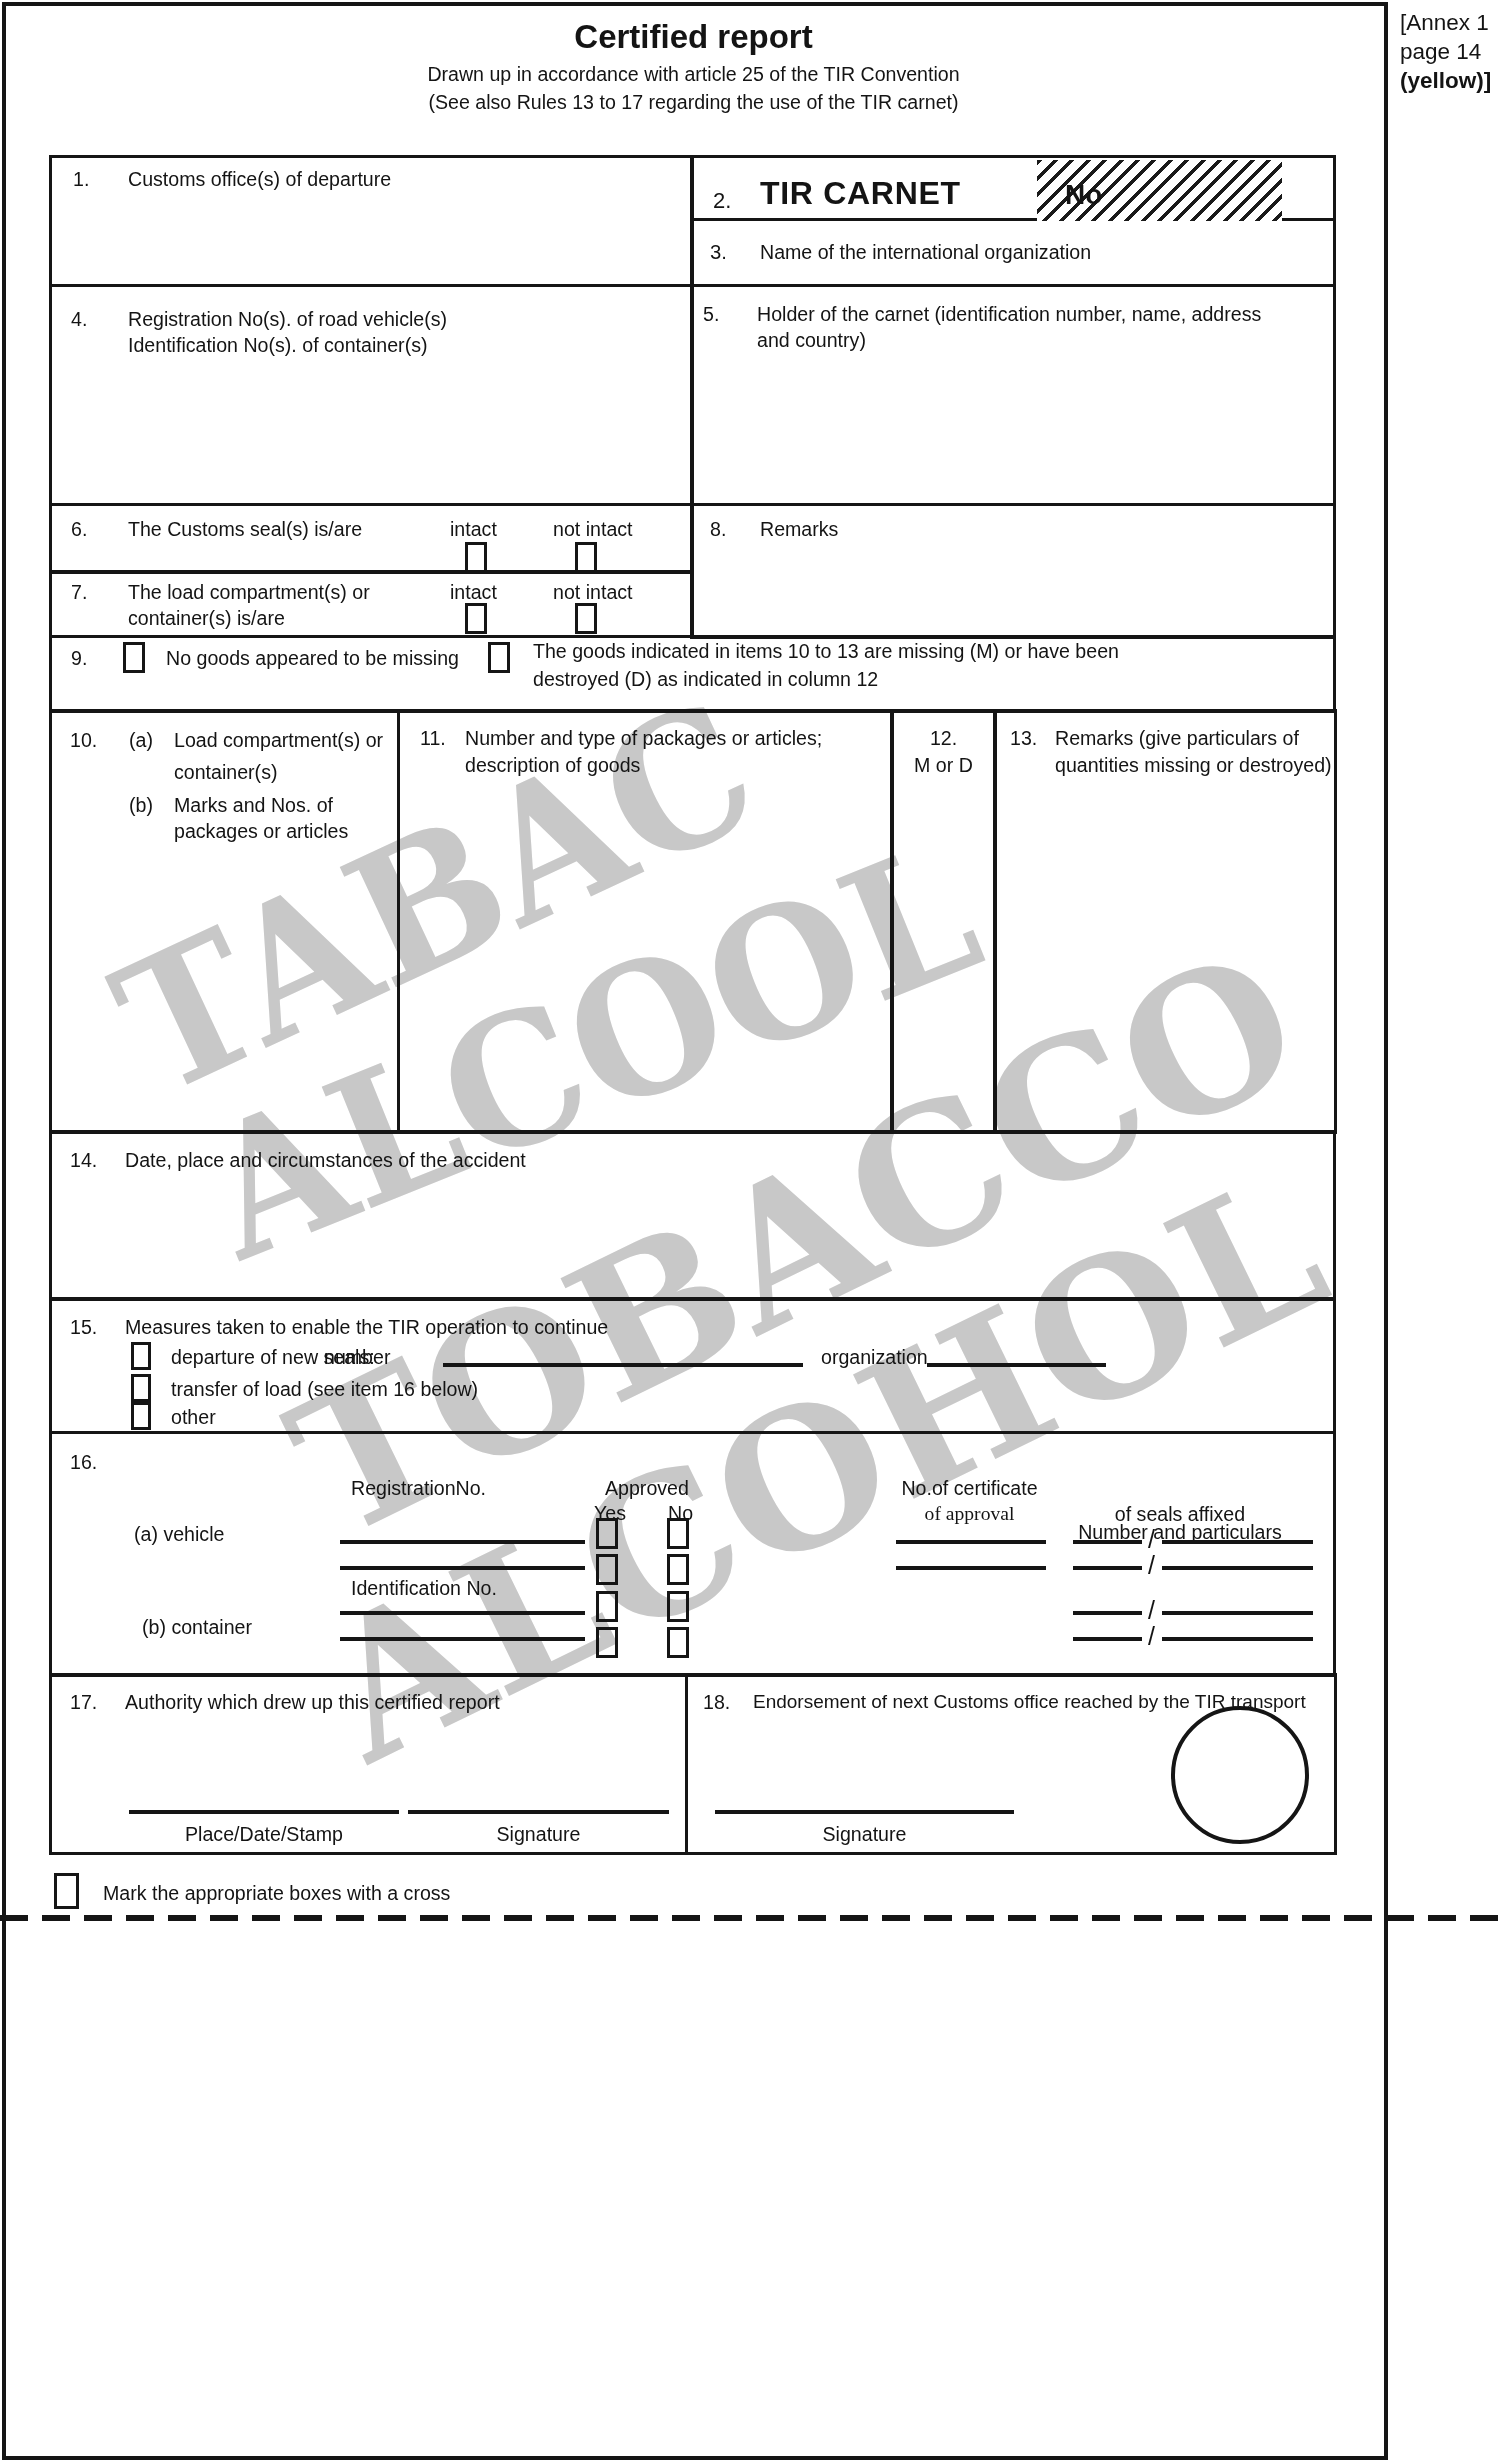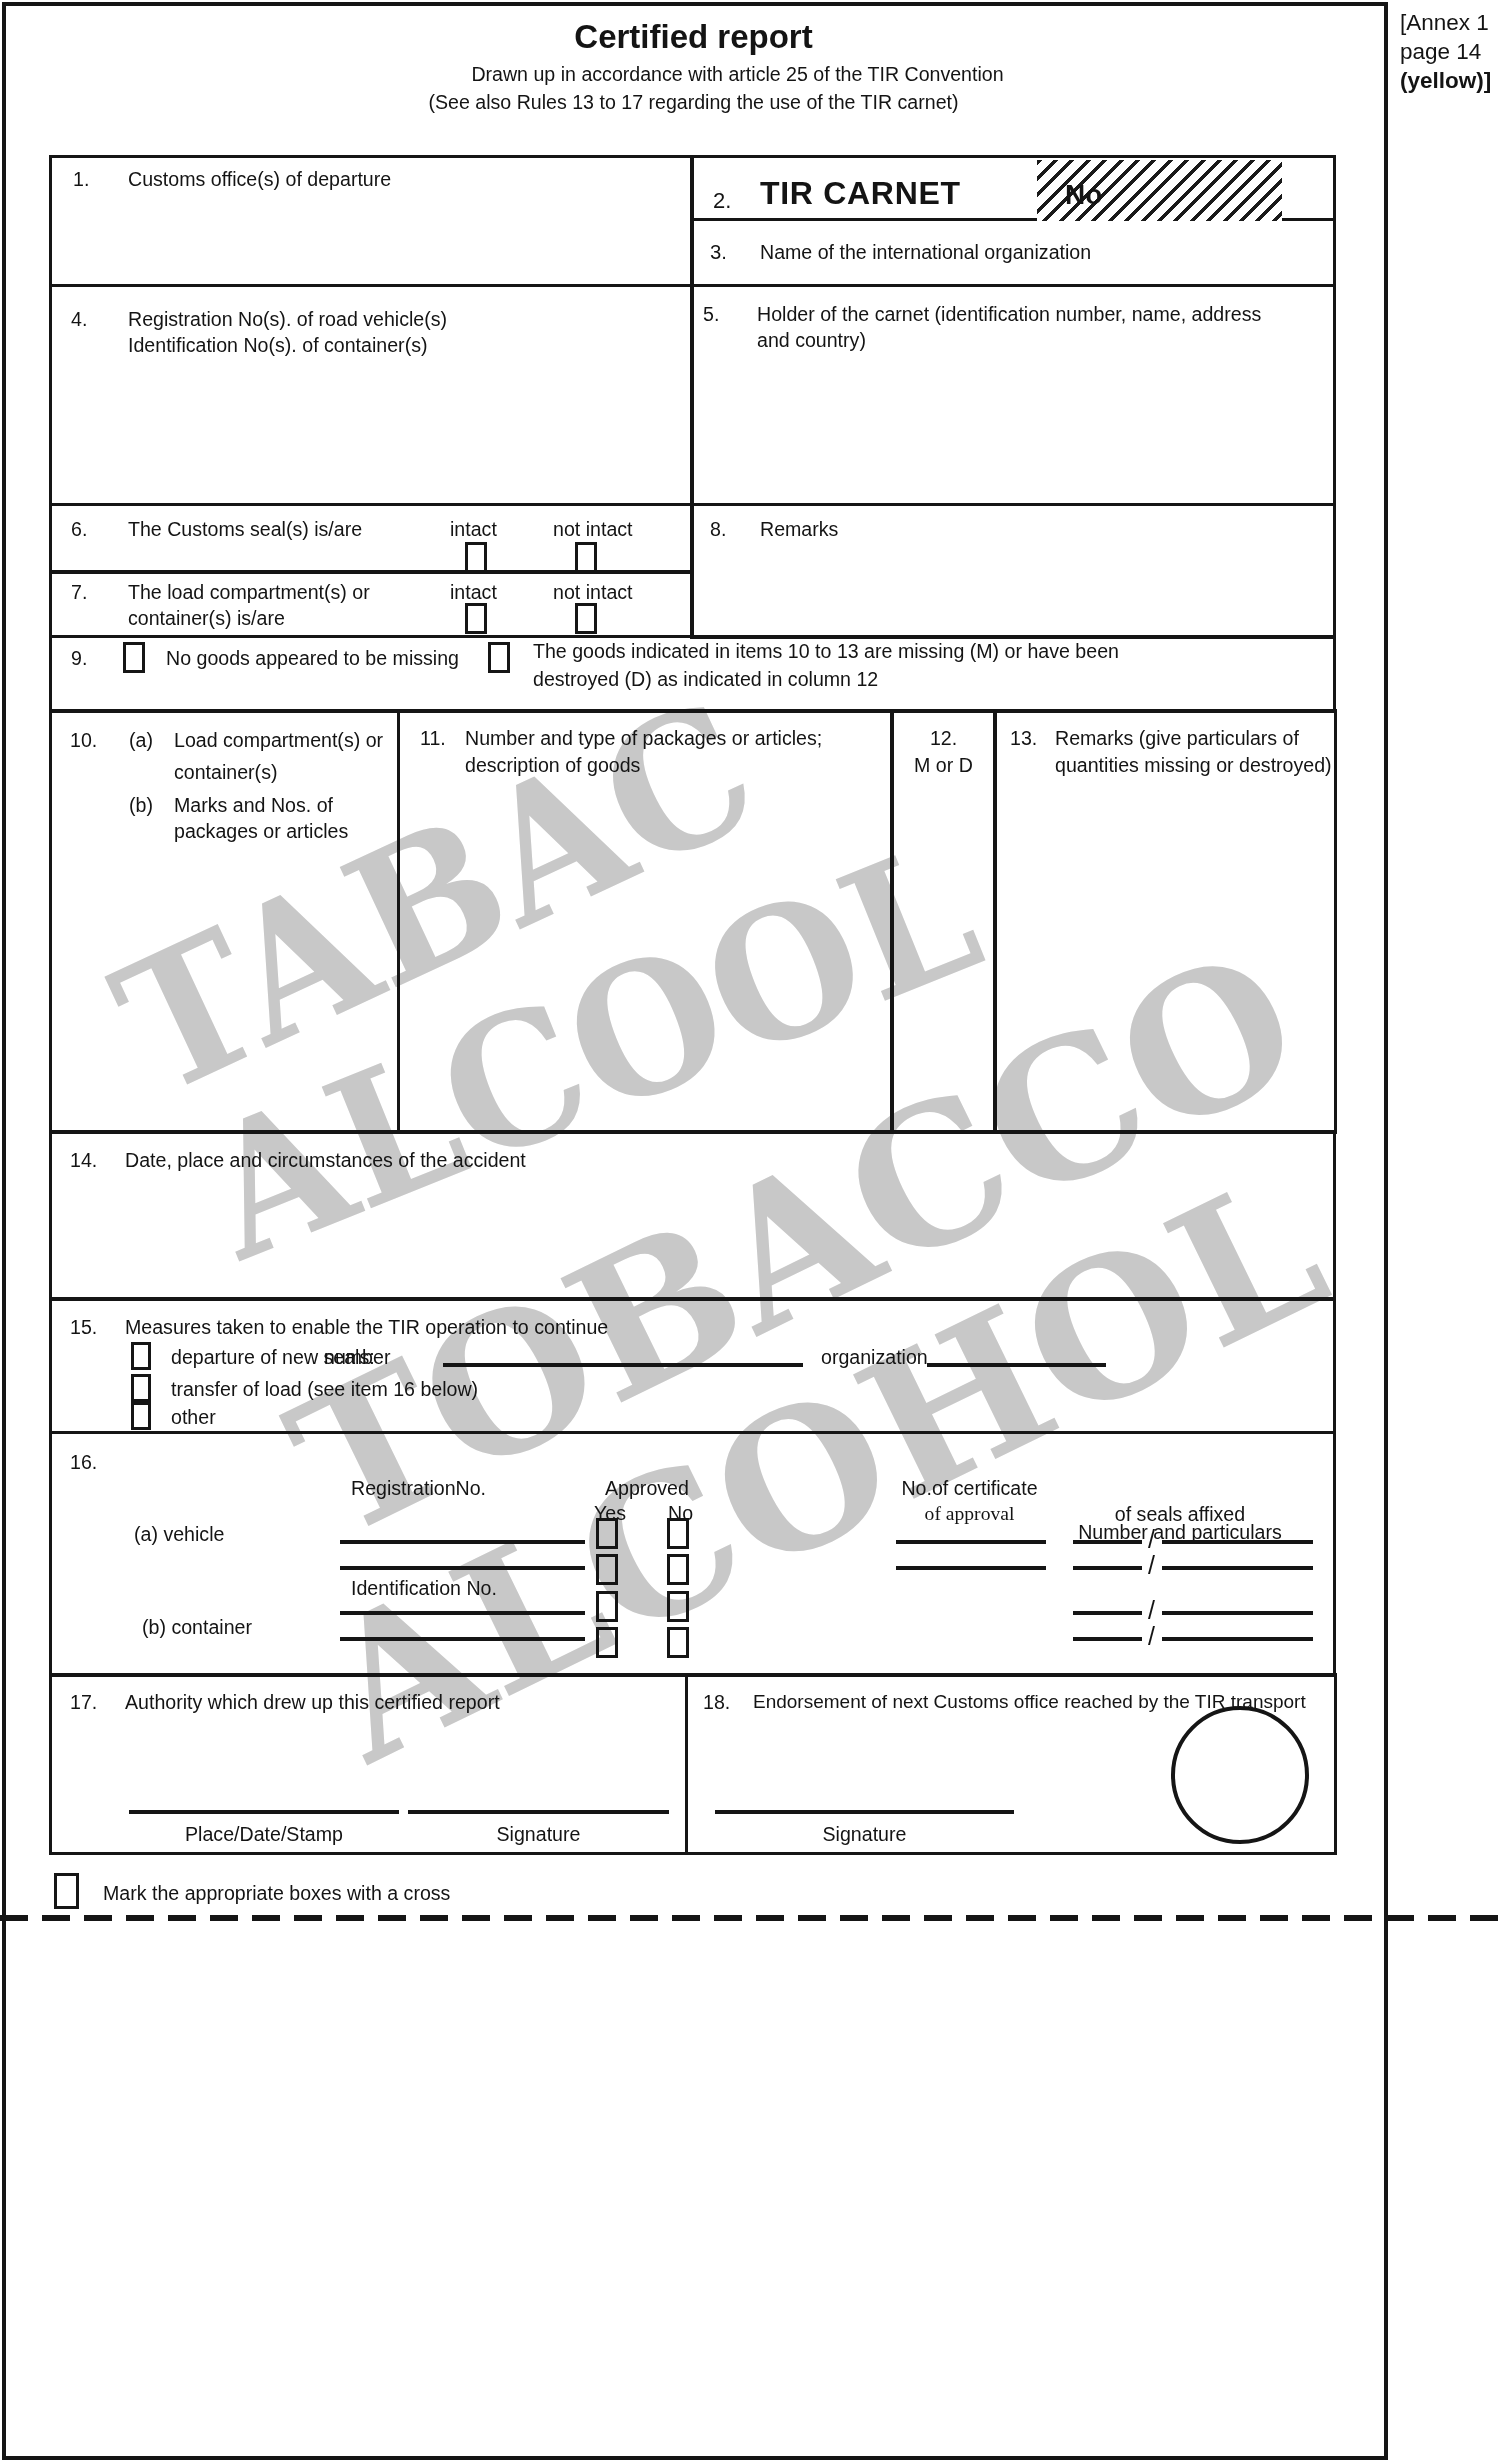--- a/index.html
+++ b/index.html
@@ -31,21 +31,21 @@
   <div class="wm" style="left:436px;top:898px;font-size:182px;color:#c8c8c8;transform:translate(-50%,-50%) rotate(-25deg) scaleX(0.95);">TABAC</div>
   <div class="wm" style="left:591px;top:1051px;font-size:180px;color:#c8c8c8;transform:translate(-50%,-50%) rotate(-22deg) scaleX(0.95);">ALCOOL</div>
   <div class="wm" style="left:795px;top:1244px;font-size:190px;color:#c8c8c8;transform:translate(-50%,-50%) rotate(-26deg);">TOBACCO</div>
   <div class="wm" style="left:823px;top:1469px;font-size:190px;color:#c8c8c8;transform:translate(-50%,-50%) rotate(-26deg);">ALCOHOL</div>
 
   <div class="lbl" style="left:1400px;top:8.7px;font-size:22.5px;">[Annex 1</div>
   <div class="lbl" style="left:1400px;top:38px;font-size:22.5px;">page 14</div>
   <div class="lbl b" style="left:1400px;top:67px;font-size:22.5px;">(yellow)]</div>
 
   <div class="lbl b ctr" style="left:0;top:16px;width:1387px;font-size:33px;">Certified report</div>
-  <div class="lbl ctr" style="left:0;top:62px;width:1387px;padding-left:44px;">Drawn up in accordance with article 25 of the TIR Convention</div>
+  <div class="lbl ctr" style="left:0;top:62px;width:1387px;">Drawn up in accordance with article 25 of the TIR Convention</div>
   <div class="lbl ctr" style="left:0;top:90px;width:1387px;">(See also Rules 13 to 17 regarding the use of the TIR carnet)</div>
 
   <div class="box" style="left:49px;top:155px;width:645px;height:132px;"></div>
   <div class="box" style="left:690px;top:155px;width:646px;height:66px;"></div>
   <div class="box" style="left:690px;top:218px;width:646px;height:69px;"></div>
   <div class="box" style="left:49px;top:284px;width:645px;height:222px;"></div>
   <div class="box" style="left:690px;top:284px;width:646px;height:222px;"></div>
   <div class="box" style="left:49px;top:503px;width:645px;height:71px;"></div>
   <div class="box" style="left:49px;top:570px;width:645px;height:68px;"></div>
   <div class="box" style="left:690px;top:503px;width:646px;height:136px;"></div>

